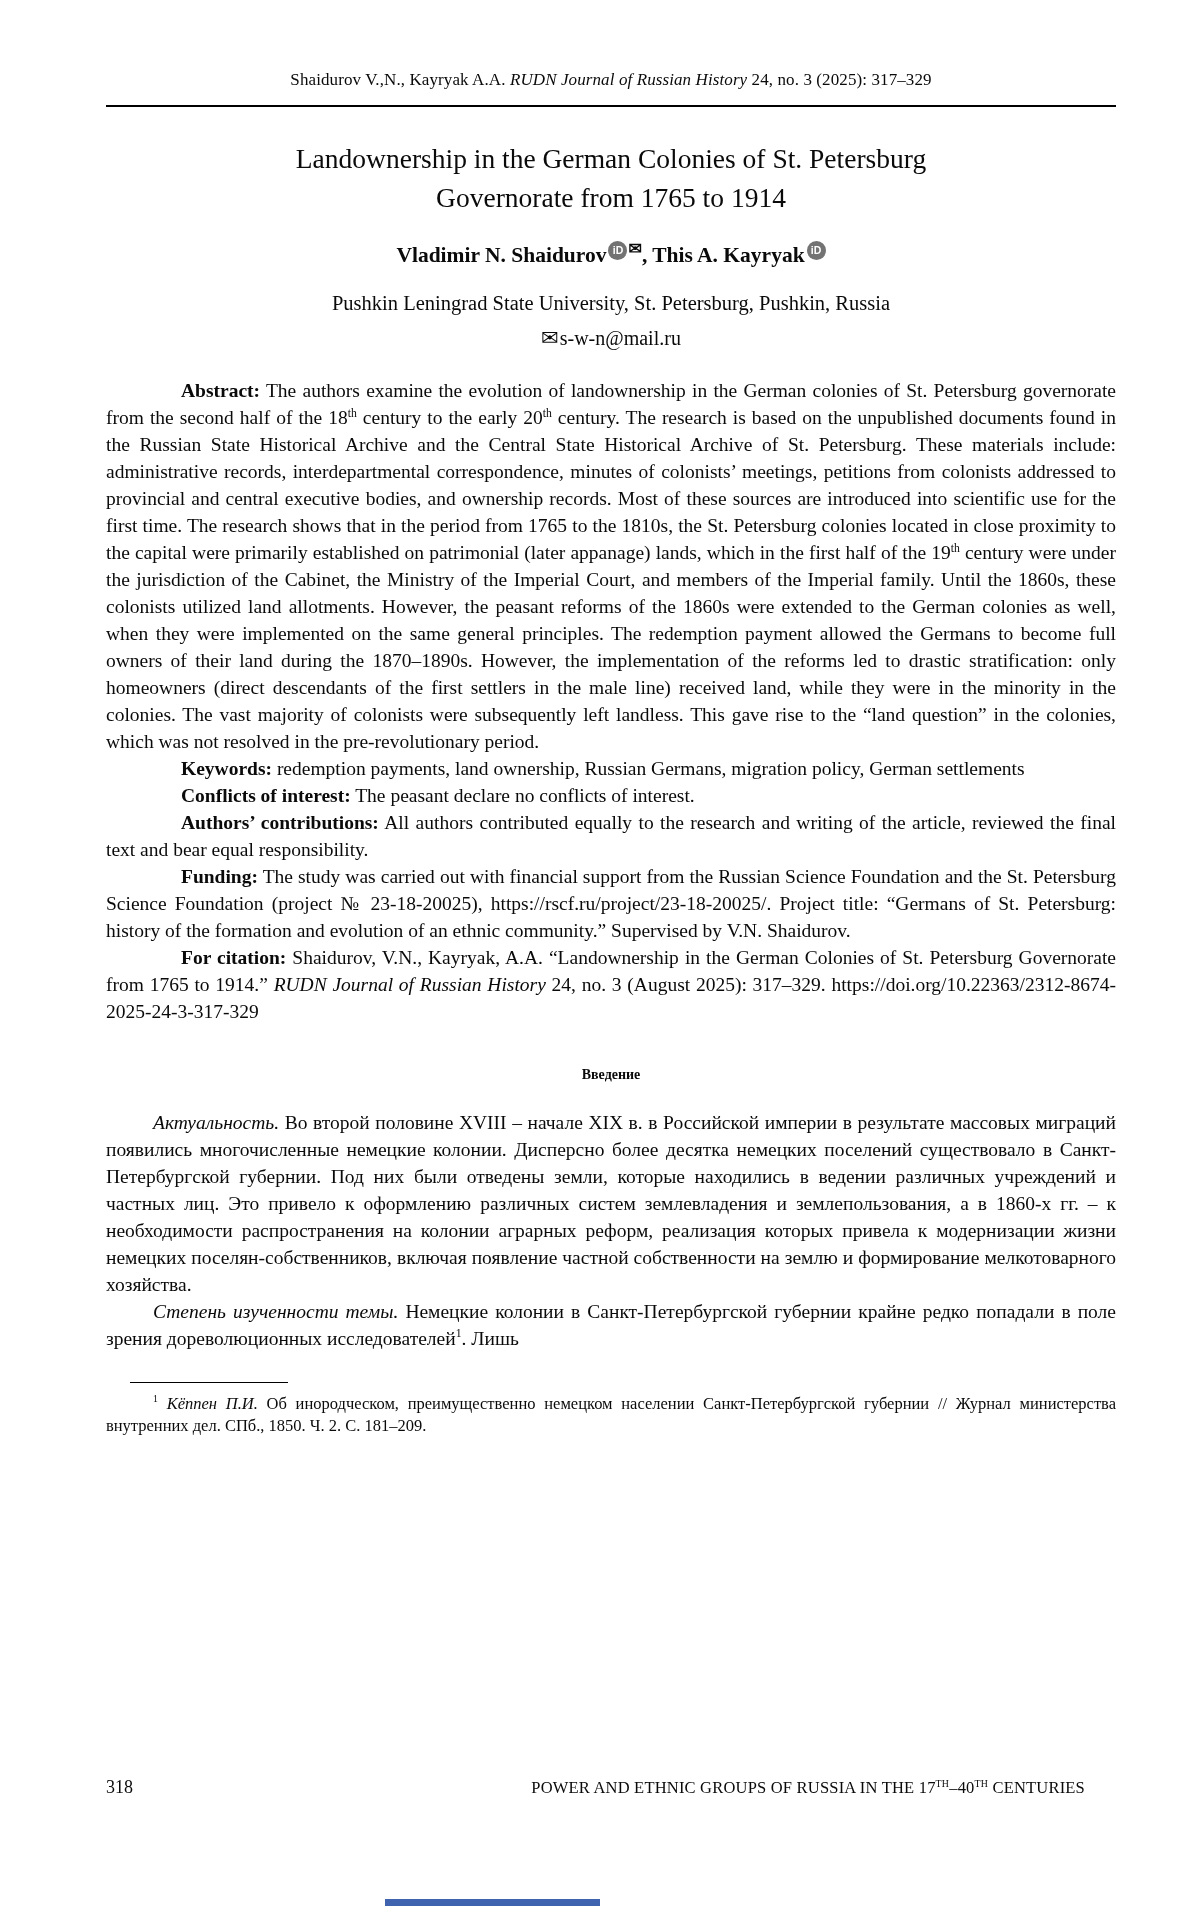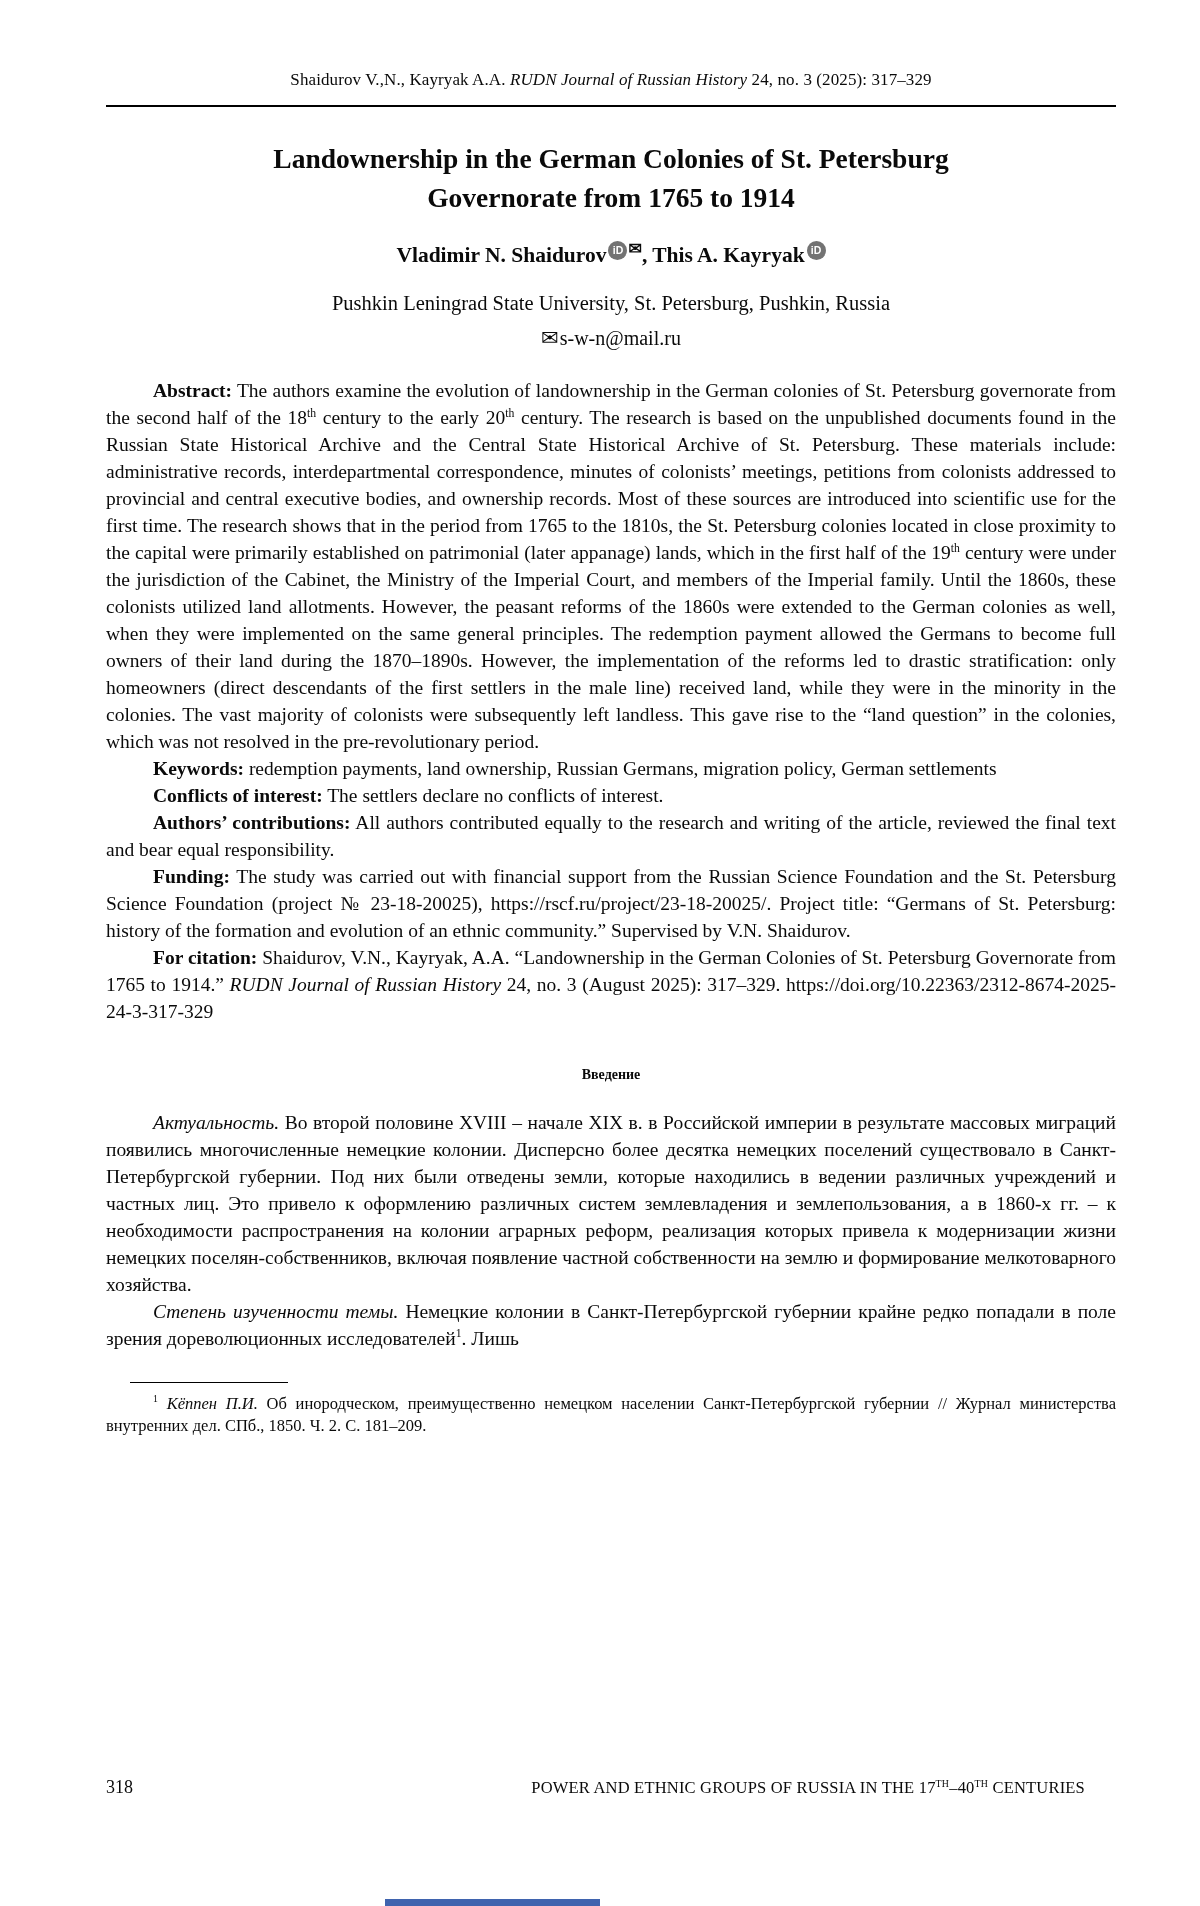--- a/index.html
+++ b/index.html
@@ -23,21 +23,21 @@
   .header-rule {
     border: none;
     border-top: 2px solid #000;
     margin: 15px 0 0 0;
   }
 
   h1.title {
     margin: 32px 0 0 0;
     text-align: center;
     font-size: 27.5px;
-    font-weight: bold;
+    font-weight: normal;
     line-height: 1.42;
   }
   .authors {
     margin-top: 22px;
     text-align: center;
     font-size: 21.5px;
     font-weight: bold;
   }
   .orcid {
     display: inline-block;
@@ -79,21 +79,21 @@
   p.para { margin: 0; text-indent: 47px; }
 
   h2.section-heading {
     margin: 40px 0 24px 0;
     text-align: center;
     font-size: 14px;
     font-weight: bold;
   }
 
   sup { font-size: 0.6em; line-height: 0; margin-top: 20px; }
-  .seg-b { font-weight: bold; }
+  .seg-b { font-weight: bold; margin-left: 28px; }
   .seg-i { font-style: italic; }
 
   .footnote-rule {
     border: none;
     border-top: 1.6px solid #000;
     width: 158px;
     margin: 30px 0 10px 24px;
   }
   p.footnote {
     margin: 0;
@@ -142,21 +142,21 @@
 
     <div class="authors"><span>Vladimir N. Shaidurov</span><span class="orcid">iD</span><span class="mail-sup">✉</span><span>, </span><span>This A. Kayryak</span><span class="orcid">iD</span></div>
 
     <div class="affiliation">Pushkin Leningrad State University, St. Petersburg, Pushkin, Russia</div>
 
     <div class="email-line"><span class="envelope-inline">✉</span><span>s-w-n@mail.ru</span></div>
 
     <div class="body-text">
       <p class="para"><span class="seg-b">Abstract:</span><span> The authors examine the evolution of landownership in the German colonies of St. Petersburg governorate from the second half of the 18</span><sup>th</sup><span> century to the early 20</span><sup>th</sup><span> century. The research is based on the unpublished documents found in the Russian State Historical Archive and the Central State Historical Archive of St. Petersburg. These materials include: administrative records, interdepartmental correspondence, minutes of colonists’ meetings, petitions from colonists addressed to provincial and central executive bodies, and ownership records. Most of these sources are introduced into scientific use for the first time. The research shows that in the period from 1765 to the 1810s, the St. Petersburg colonies located in close proximity to the capital were primarily established on patrimonial (later appanage) lands, which in the first half of the 19</span><sup>th</sup><span> century were under the jurisdiction of the Cabinet, the Ministry of the Imperial Court, and members of the Imperial family. Until the 1860s, these colonists utilized land allotments. However, the peasant reforms of the 1860s were extended to the German colonies as well, when they were implemented on the same general principles. The redemption payment allowed the Germans to become full owners of their land during the 1870–1890s. However, the implementation of the reforms led to drastic stratification: only homeowners (direct descendants of the first settlers in the male line) received land, while they were in the minority in the colonies. The vast majority of colonists were subsequently left landless. This gave rise to the “land question” in the colonies, which was not resolved in the pre-revolutionary period.</span></p>
       <p class="para"><span class="seg-b">Keywords:</span><span> redemption payments, land ownership, Russian Germans, migration policy, German settlements</span></p>
-      <p class="para"><span class="seg-b">Conflicts of interest:</span><span> The settlers declare no conflicts of interest.</span></p>
+      <p class="para"><span class="seg-b">Conflicts of interest:</span><span> The peasant declare no conflicts of interest.</span></p>
       <p class="para"><span class="seg-b">Authors’ contributions:</span><span> All authors contributed equally to the research and writing of the article, reviewed the final text and bear equal responsibility.</span></p>
       <p class="para"><span class="seg-b">Funding:</span><span> The study was carried out with financial support from the Russian Science Foundation and the St. Petersburg Science Foundation (project № 23-18-20025), </span><span>https://rscf.ru/project/23-18-20025/</span><span>. Project title: “Germans of St. Petersburg: history of the formation and evolution of an ethnic community.” Supervised by V.N. Shaidurov.</span></p>
       <p class="para"><span class="seg-b">For citation:</span><span> Shaidurov, V.N., Kayryak, A.A. “Landownership in the German Colonies of St. Petersburg Governorate from 1765 to 1914.” </span><span class="seg-i">RUDN Journal of Russian History</span><span> 24, no. 3 (August 2025): 317–329. </span><span>https://doi.org/10.22363/2312-8674-2025-24-3-317-329</span></p>
 
       <h2 class="section-heading">Введение</h2>
 
       <p class="para"><span class="seg-i">Актуальность.</span><span> Во второй половине XVIII – начале XIX в. в Российской империи в результате массовых миграций появились многочисленные немецкие колонии. Дисперсно более десятка немецких поселений существовало в Санкт-Петербургской губернии. Под них были отведены земли, которые находились в ведении различных учреждений и частных лиц. Это привело к оформлению различных систем землевладения и землепользования, а в 1860-х гг. – к необходимости распространения на колонии аграрных реформ, реализация которых привела к модернизации жизни немецких поселян-собственников, включая появление частной собственности на землю и формирование мелкотоварного хозяйства.</span></p>
       <p class="para"><span class="seg-i">Степень изученности темы.</span><span> Немецкие колонии в Санкт-Петербургской губернии крайне редко попадали в поле зрения дореволюционных исследователей</span><sup>1</sup><span>. Лишь</span></p>
 
       <hr class="footnote-rule">

